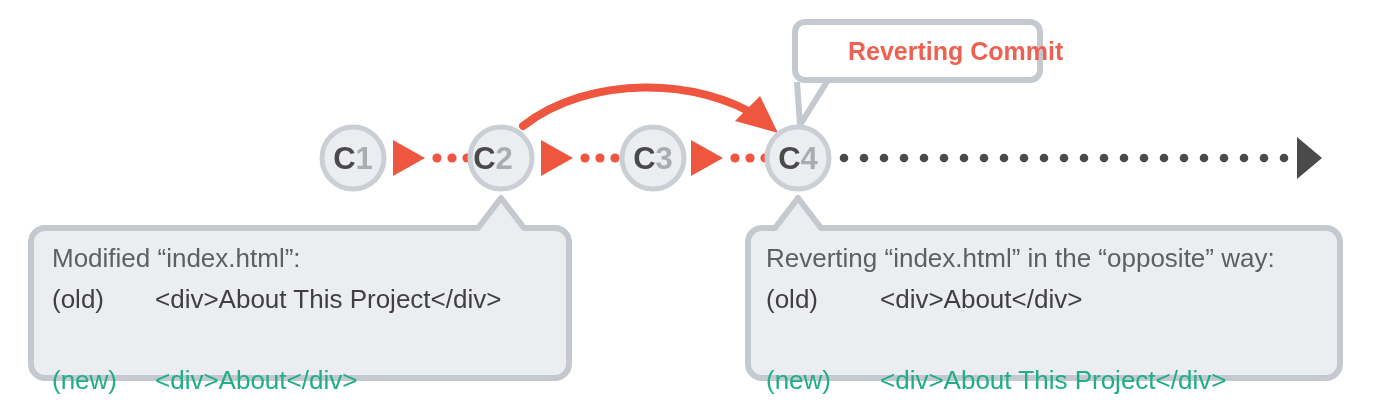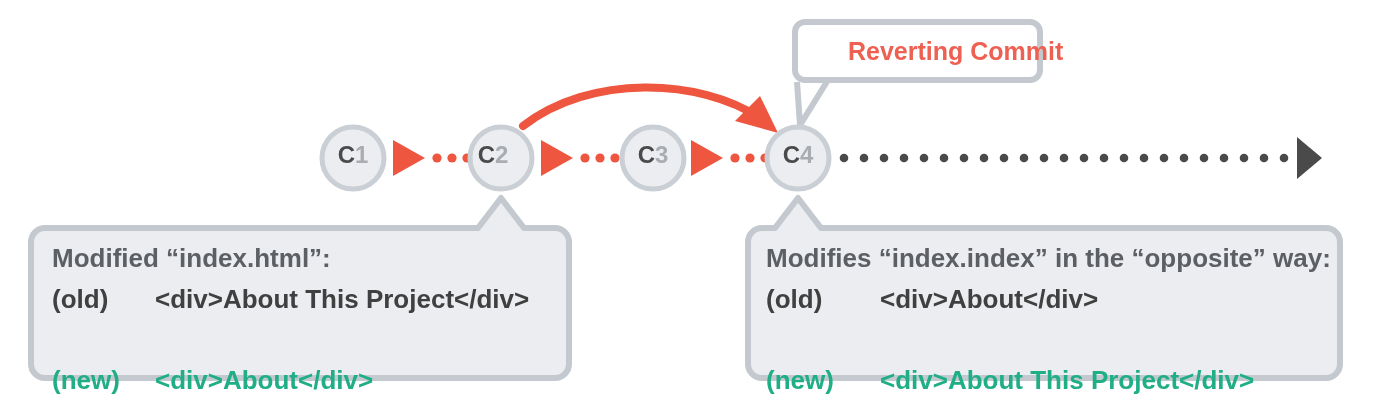--- a/index.html
+++ b/index.html
@@ -25,36 +25,35 @@
     height: 417px;
   }
 
   
   .commit-label {
     position: absolute;
     width: 70px;
     text-align: center;
     font-family: "Liberation Sans", sans-serif;
     font-weight: bold;
-    font-size: 24px;
+    font-size: 31px;
     letter-spacing: 0px;
     line-height: 1;
     white-space: nowrap;
     user-select: none;
   }
   .commit-label .c-ltr { color: #4a4a4a; }
   .commit-label .c-num { color: #a9adb2; }
   .callout-text {
     position: absolute;
     font-family: "Liberation Sans", sans-serif;
     font-size: 26px;
     line-height: 37px;
     white-space: pre;
     user-select: none;
-    font-weight: bold;
   }
   .txt-title { color: #5c5f63; }
   .txt-old   { color: #404040; }
   .txt-new   { color: #1fae86; margin-top: 40px; }
   .bubble-text {
     position: absolute;
     font-family: "Liberation Sans", sans-serif;
     font-weight: bold;
     font-size: 25px;
     color: #ee6052;
@@ -172,21 +171,21 @@
   <div class="bubble-text" style="left:813px; top:37px;margin-left:35px;">Reverting Commit</div>
 
   <div class="callout-text txt-title" style="left:52px; top:240px;">Modified “index.html”:</div>
 
   <div class="callout-text txt-old" style="left:52px; top:281px;">(old)</div>
   <div class="callout-text txt-old" style="left:155px; top:281px;">&lt;div&gt;About This Project&lt;/div&gt;</div>
 
   <div class="callout-text txt-new" style="left:52px; top:322px;">(new)</div>
   <div class="callout-text txt-new" style="left:155px; top:322px;">&lt;div&gt;About&lt;/div&gt;</div>
 
-  <div class="callout-text txt-title" style="left:766px; top:240px;">Modifies “index.index” in the “opposite” way:</div>
+  <div class="callout-text txt-title" style="left:766px; top:240px;">Reverting “index.html” in the “opposite” way:</div>
 
   <div class="callout-text txt-old" style="left:766px; top:281px;">(old)</div>
   <div class="callout-text txt-old" style="left:880px; top:281px;">&lt;div&gt;About&lt;/div&gt;</div>
 
   <div class="callout-text txt-new" style="left:766px; top:322px;">(new)</div>
   <div class="callout-text txt-new" style="left:880px; top:322px;">&lt;div&gt;About This Project&lt;/div&gt;</div>
 
 </div>
 
 </body></html>

